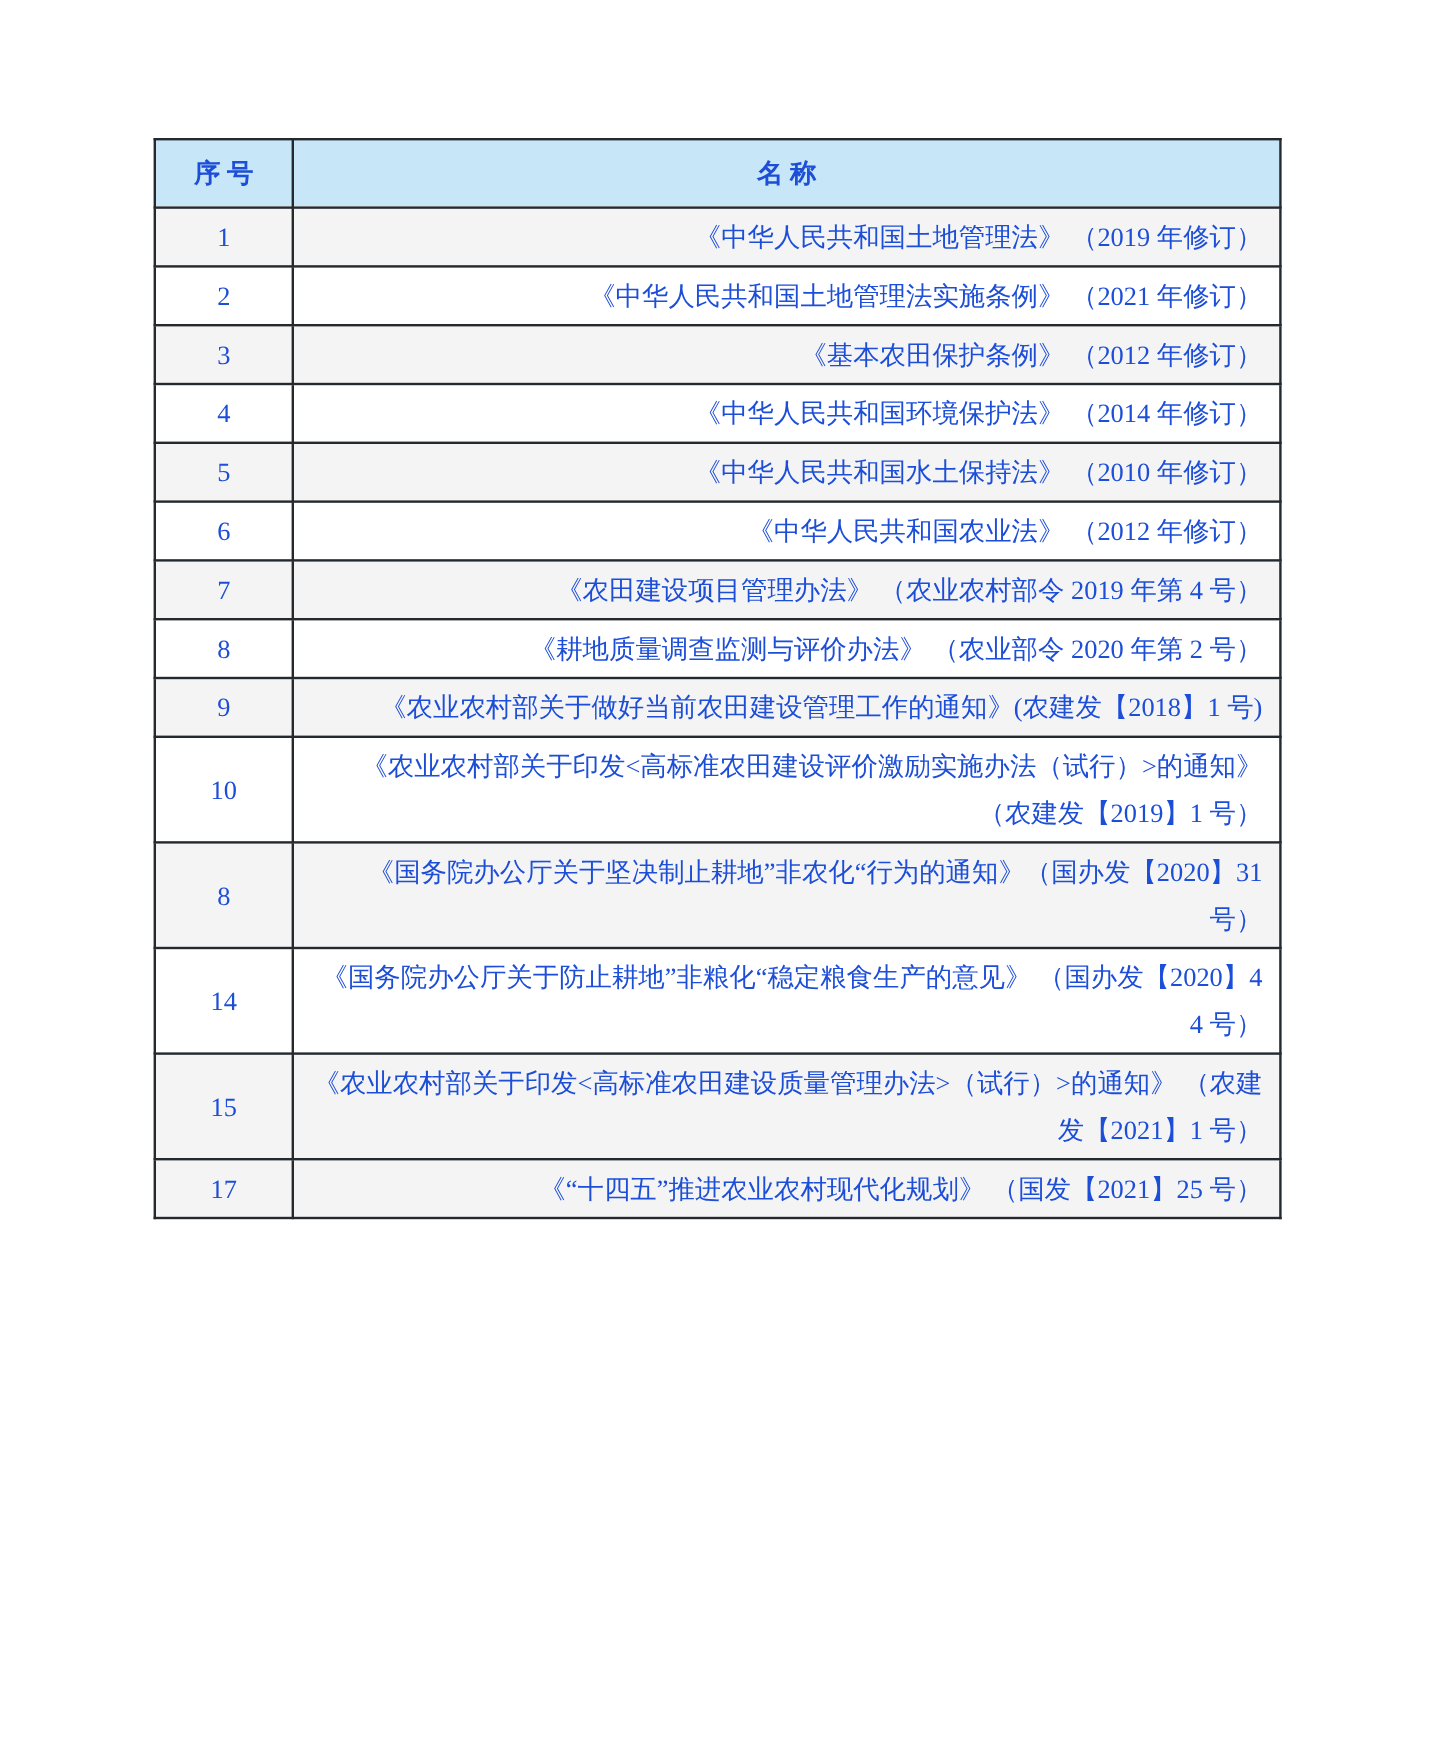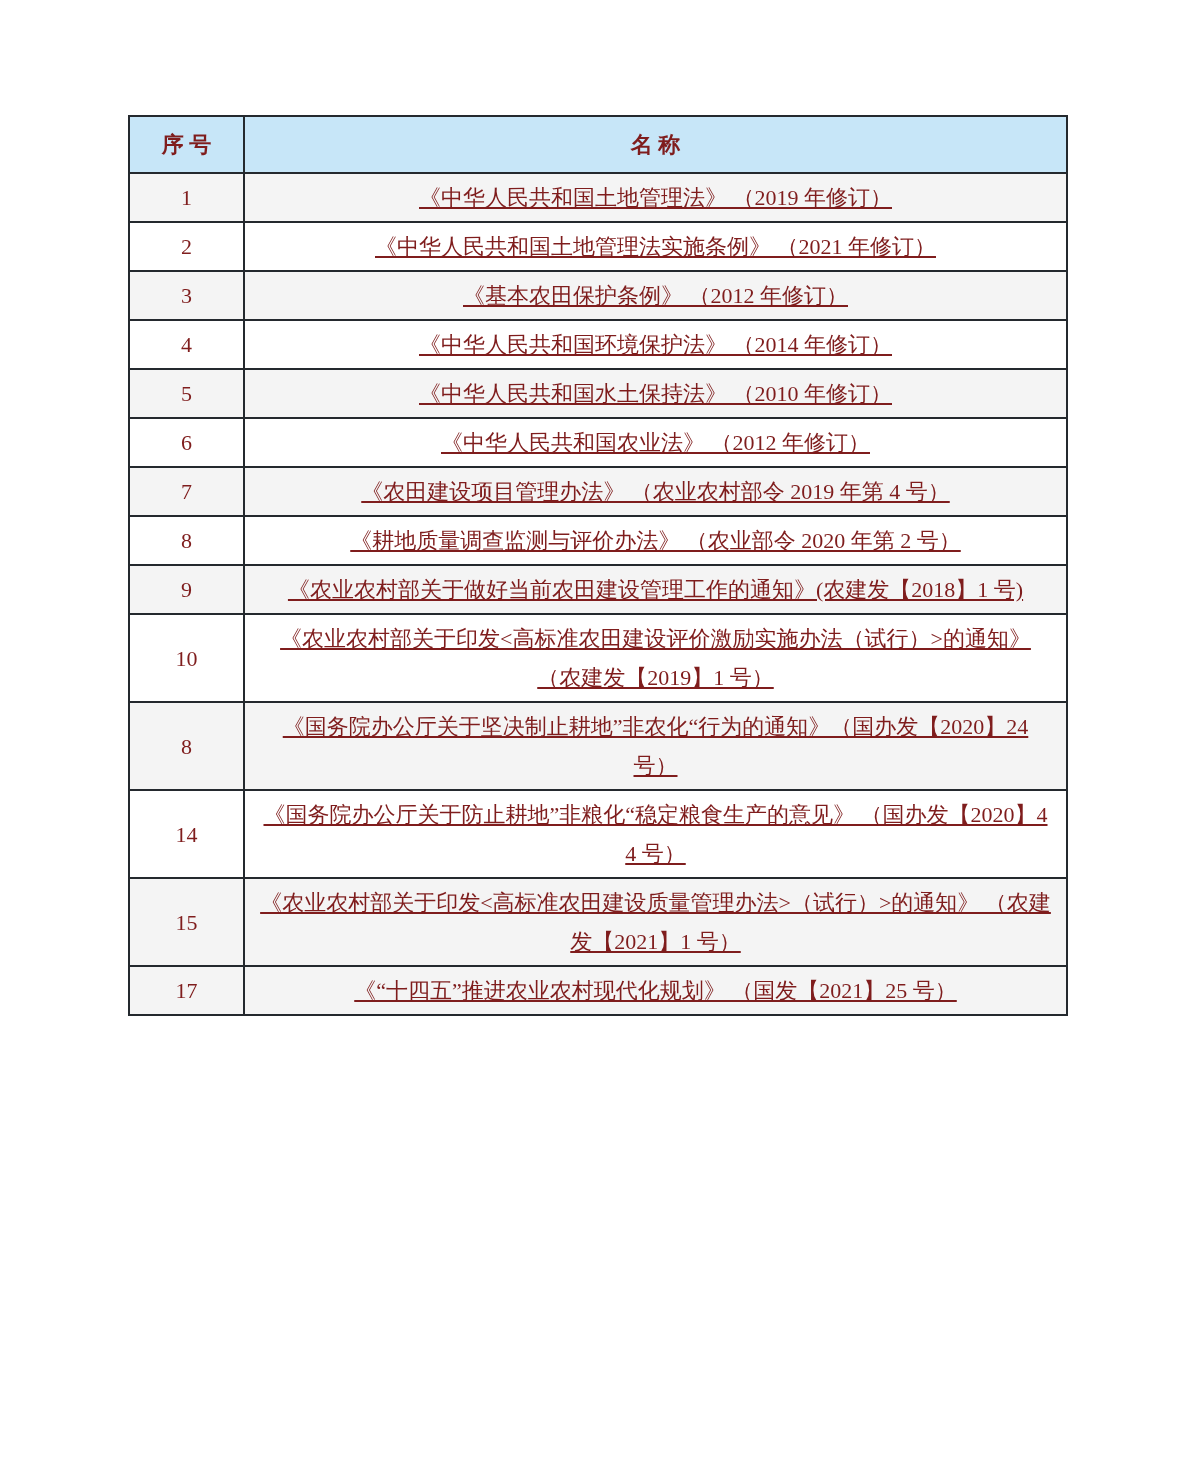--- a/index.html
+++ b/index.html
@@ -20,44 +20,43 @@
     left: 128px;
     top: 115px;
     width: 940px;
     border-collapse: collapse;
     table-layout: fixed;
     border: 2px solid #24292e;
   }
   .reg-table th,
   .reg-table td {
     border: 2px solid #24292e;
-    color: #7f1d1d;
+    color: #1d4ed8;
     font-size: 22px;
     line-height: 39px;
     vertical-align: middle;
     overflow: hidden;
   }
   .reg-table th {
     background: #c7e6f8;
     font-weight: bold;
     text-align: center;
     padding: 8px 0;
   }
   .reg-table .col-index {
     width: 115px;
   }
   .reg-table td.cell-index {
     text-align: center;
     padding: 4px 0;
   }
   .reg-table td.cell-name {
-    text-align: center;
+    text-align: right;
     padding: 4px 14px;
     word-break: break-all;
-    text-decoration: underline;
   }
   .reg-table tr.row-odd td { background: #f4f4f4; }
   .reg-table tr.row-even td { background: #ffffff; }
 </style>
 </head>
 <body>
 
 <div class="page">
   <table class="reg-table">
     <colgroup>
@@ -106,21 +105,21 @@
         <tr class="row-odd">
           <td class="cell-index">9</td>
           <td class="cell-name">《农业农村部关于做好当前农田建设管理工作的通知》(农建发【2018】1 号)</td>
         </tr>
         <tr class="row-even">
           <td class="cell-index">10</td>
           <td class="cell-name">《农业农村部关于印发&lt;高标准农田建设评价激励实施办法（试行）&gt;的通知》 （农建发【2019】1 号）</td>
         </tr>
         <tr class="row-odd">
           <td class="cell-index">8</td>
-          <td class="cell-name">《国务院办公厅关于坚决制止耕地”非农化“行为的通知》（国办发【2020】24 号）</td>
+          <td class="cell-name">《国务院办公厅关于坚决制止耕地”非农化“行为的通知》（国办发【2020】31 号）</td>
         </tr>
         <tr class="row-even">
           <td class="cell-index">14</td>
           <td class="cell-name">《国务院办公厅关于防止耕地”非粮化“稳定粮食生产的意见》 （国办发【2020】44 号）</td>
         </tr>
         <tr class="row-odd">
           <td class="cell-index">15</td>
           <td class="cell-name">《农业农村部关于印发&lt;高标准农田建设质量管理办法&gt;（试行）&gt;的通知》 （农建发【2021】1 号）</td>
         </tr>
         <tr class="row-odd">

